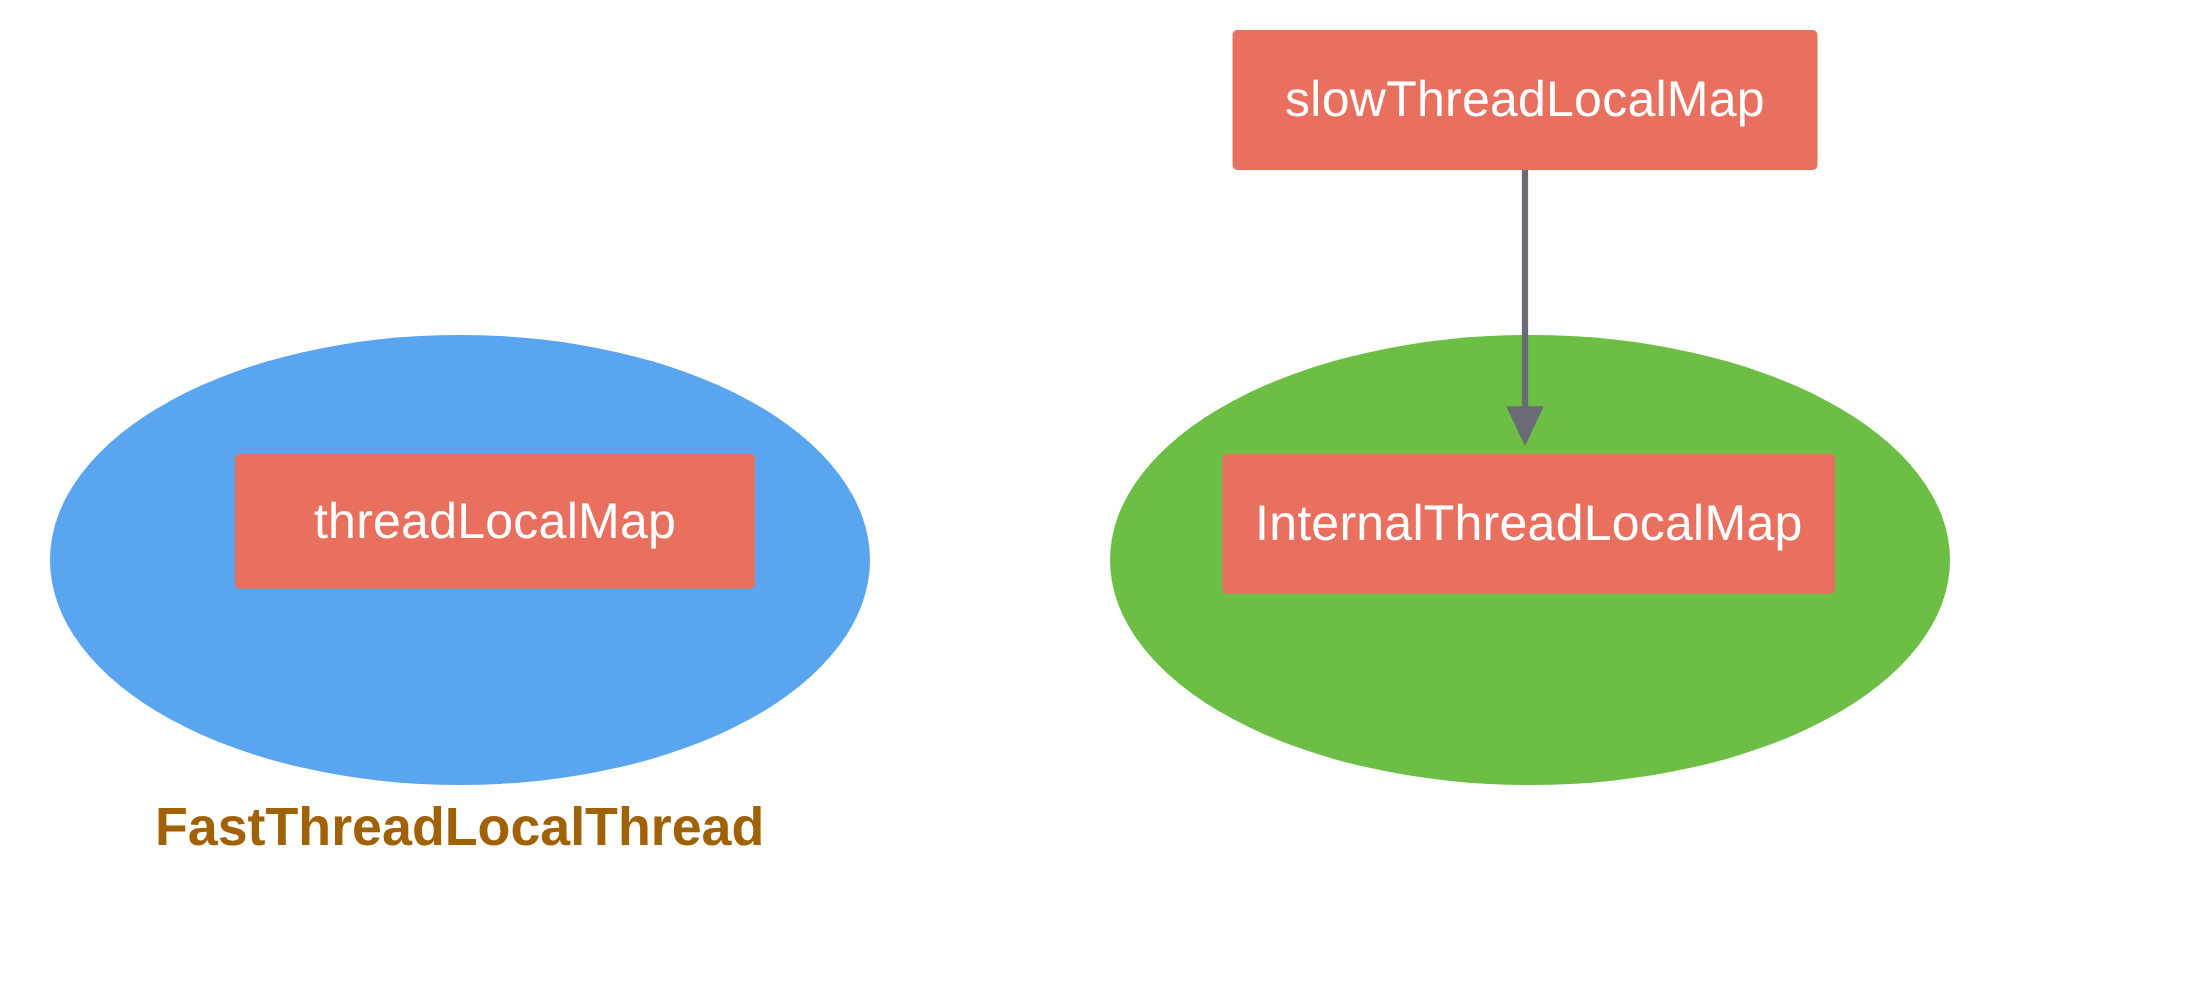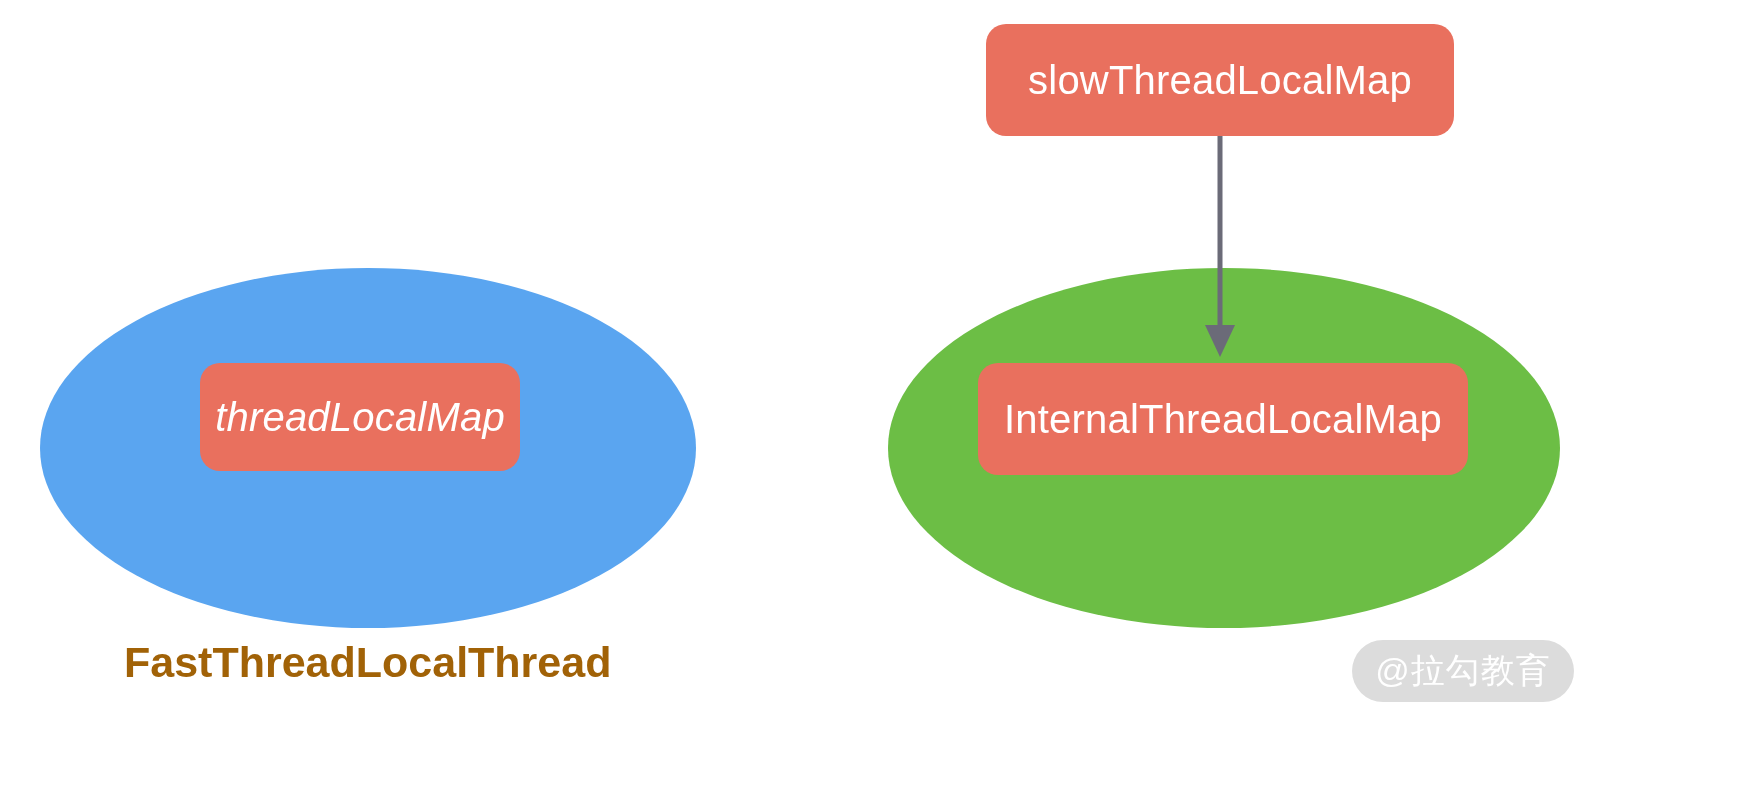--- a/index.html
+++ b/index.html
@@ -11,21 +11,21 @@
   }
   #stage{position:relative;width:1748px;height:806px;background:#fff;}
 
   .ellipse{position:absolute;border-radius:50%;}
   .ellipse-blue{background:#5AA5F0;}
   .ellipse-green{background:#6CBE45;}
 
   .rbox{
     position:absolute;
     background:#E9705E;
-    border-radius:20px;
+    border-radius:4px;
     display:flex;align-items:center;justify-content:center;
     color:#ffffff;
     font-size:40px;
     font-weight:400;
     letter-spacing:0.2px;
     white-space:nowrap;
     box-sizing:border-box;
   }
 
   .caption{
@@ -47,21 +47,21 @@
     color:#ffffff;
     font-size:34px;
     letter-spacing:1px;
     white-space:nowrap;
   }
 
   
   #ellipse-fast{left:40px;top:268px;width:656px;height:360px;}
   #ellipse-thread{left:888px;top:268px;width:672px;height:360px;}
 
-  #box-threadlocalmap{left:200px;top:363px;width:320px;height:108px;font-style:italic;}
+  #box-threadlocalmap{left:188px;top:363px;width:416px;height:108px;}
   #box-internalthreadlocalmap{left:978px;top:363px;width:490px;height:112px;}
   #box-slowthreadlocalmap{left:986px;top:24px;width:468px;height:112px;}
 
   #caption-fast{left:124px;top:638px;}
   #caption-thread{left:1146px;top:638px;}
 
   #watermark{left:1352px;top:640px;width:222px;height:62px;}
 </style>
 </head>
 <body>
@@ -83,17 +83,14 @@
 
   <svg class="arrow-svg" viewBox="0 0 1748 806">
     <defs>
       <marker id="arrowhead" markerWidth="7" markerHeight="7" refX="3.2" refY="3.4" orient="auto" markerUnits="strokeWidth">
         <path d="M0.2,0.4 L6.6,3.4 L0.2,6.4 Z" fill="#6B6B78"></path>
       </marker>
     </defs>
     <line x1="1220" y1="136" x2="1220" y2="340" stroke="#6B6B78" stroke-width="5" marker-end="url(#arrowhead)"></line>
   </svg>
 
-  <div class="watermark" id="watermark">
-    <span>@拉勾教育</span>
-  </div>
 
 </div>
 
 </body></html>

